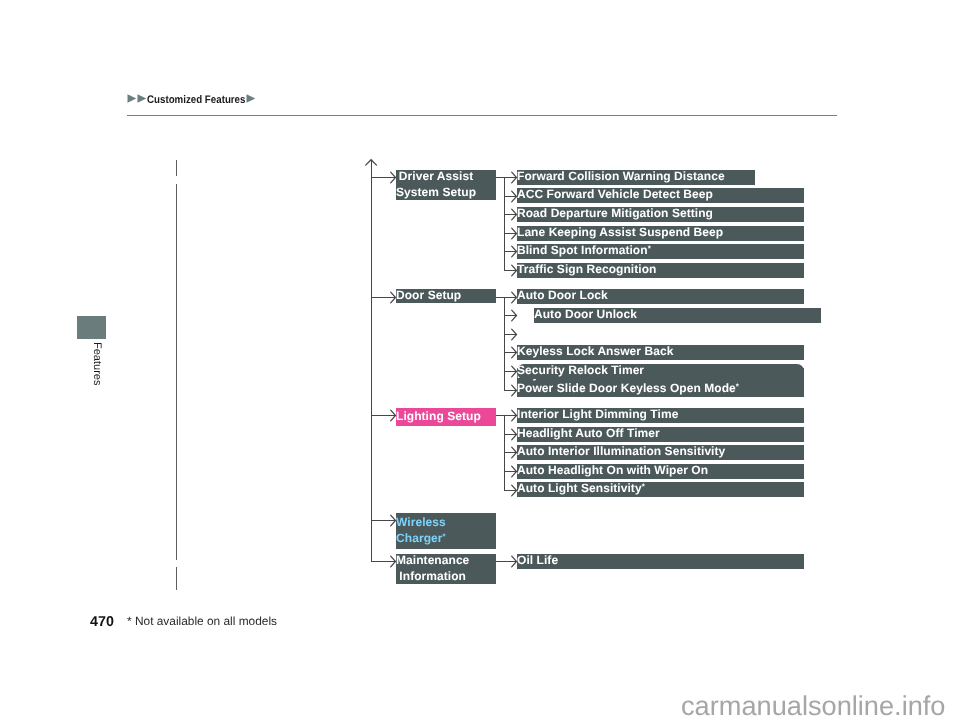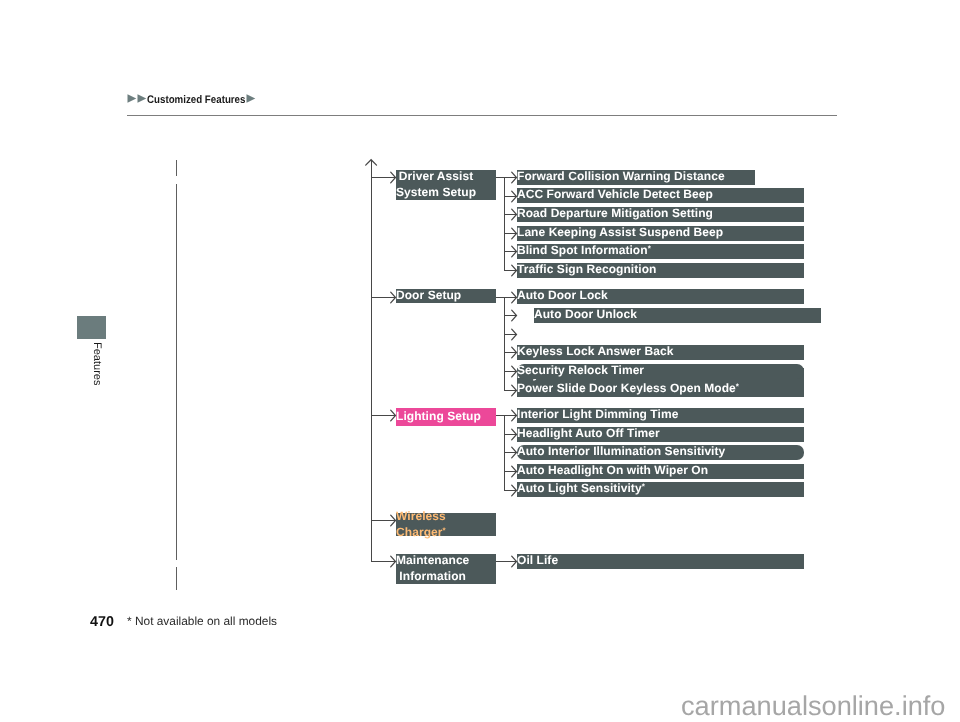--- a/index.html
+++ b/index.html
@@ -188,21 +188,21 @@
       <svg class="arrow" width="8" height="13" style="left: 511.4px; top: 409px;">
         <path d="M0.7 1.1 L5.5 6.5 L0.7 11.9" fill="none" stroke="#474747" stroke-width="1.25" stroke-linecap="round"></path>
       </svg>
       <div class="box l2box" style="left: 517px; top: 426.6px; width: 286.6px; height: 14.5px; background: rgb(76, 89, 90); color: rgb(255, 255, 255);">
         <span>Headlight Auto Off Timer</span>
       </div>
       <div class="hline" style="left: 504px; top: 434px; width: 12.5px; background: rgb(71, 71, 71);"></div>
       <svg class="arrow" width="8" height="13" style="left: 511.4px; top: 428px;">
         <path d="M0.7 1.1 L5.5 6.5 L0.7 11.9" fill="none" stroke="#474747" stroke-width="1.25" stroke-linecap="round"></path>
       </svg>
-      <div class="box l2box" style="left: 517px; top: 445.2px; width: 286.6px; height: 14.5px; background: rgb(76, 89, 90); color: rgb(255, 255, 255); border-radius: 7px;">
+      <div class="box l2box" style="left: 517px; top: 445.2px; width: 286.6px; height: 14.5px; background: rgb(76, 89, 90); color: rgb(255, 255, 255);">
         <span>Auto Interior Illumination Sensitivity</span>
       </div>
       <div class="hline" style="left: 504px; top: 452px; width: 12.5px; background: rgb(71, 71, 71);"></div>
       <svg class="arrow" width="8" height="13" style="left: 511.4px; top: 446px;">
         <path d="M0.7 1.1 L5.5 6.5 L0.7 11.9" fill="none" stroke="#474747" stroke-width="1.25" stroke-linecap="round"></path>
       </svg>
       <div class="box l2box" style="left: 517px; top: 463.8px; width: 286.6px; height: 14.5px; background: rgb(76, 89, 90); color: rgb(255, 255, 255);">
         <span>Auto Headlight On with Wiper On</span>
       </div>
       <div class="hline" style="left: 504px; top: 471px; width: 12.5px; background: rgb(71, 71, 71);"></div>
@@ -210,21 +210,21 @@
         <path d="M0.7 1.1 L5.5 6.5 L0.7 11.9" fill="none" stroke="#474747" stroke-width="1.25" stroke-linecap="round"></path>
       </svg>
       <div class="box l2box" style="left: 517px; top: 482.4px; width: 286.6px; height: 14.5px; background: rgb(76, 89, 90); color: rgb(255, 255, 255);">
         <span>Auto Light Sensitivity</span>
         <span class="ast">*</span>
       </div>
       <div class="hline" style="left: 504px; top: 490px; width: 12.5px; background: rgb(71, 71, 71);"></div>
       <svg class="arrow" width="8" height="13" style="left: 511.4px; top: 484px;">
         <path d="M0.7 1.1 L5.5 6.5 L0.7 11.9" fill="none" stroke="#474747" stroke-width="1.25" stroke-linecap="round"></path>
       </svg>
-      <div class="box l1box" style="left: 396px; top: 512.8px; width: 99.5px; height: 23px; background: rgb(76, 89, 90); color: #fdba74;">
+      <div class="box l1box" style="left: 396px; top: 512.8px; width: 99.5px; height: 36px; background: rgb(76, 89, 90); color: #7dd3fc;">
         <div>
           <div>Wireless</div>
           <div>Charger<span class="ast">*</span></div>
         </div>
       </div>
       <div class="hline" style="left: 371px; top: 520px; width: 24.5px; background: rgb(71, 71, 71);"></div>
       <svg class="arrow" width="8" height="13" style="left: 390.4px; top: 514px;">
         <path d="M0.7 1.1 L5.5 6.5 L0.7 11.9" fill="none" stroke="#474747" stroke-width="1.25" stroke-linecap="round"></path>
       </svg>
       <div class="box l1box" style="left: 396px; top: 554.2px; width: 99.5px; height: 29.8px; background: rgb(76, 89, 90); color: rgb(255, 255, 255);">

